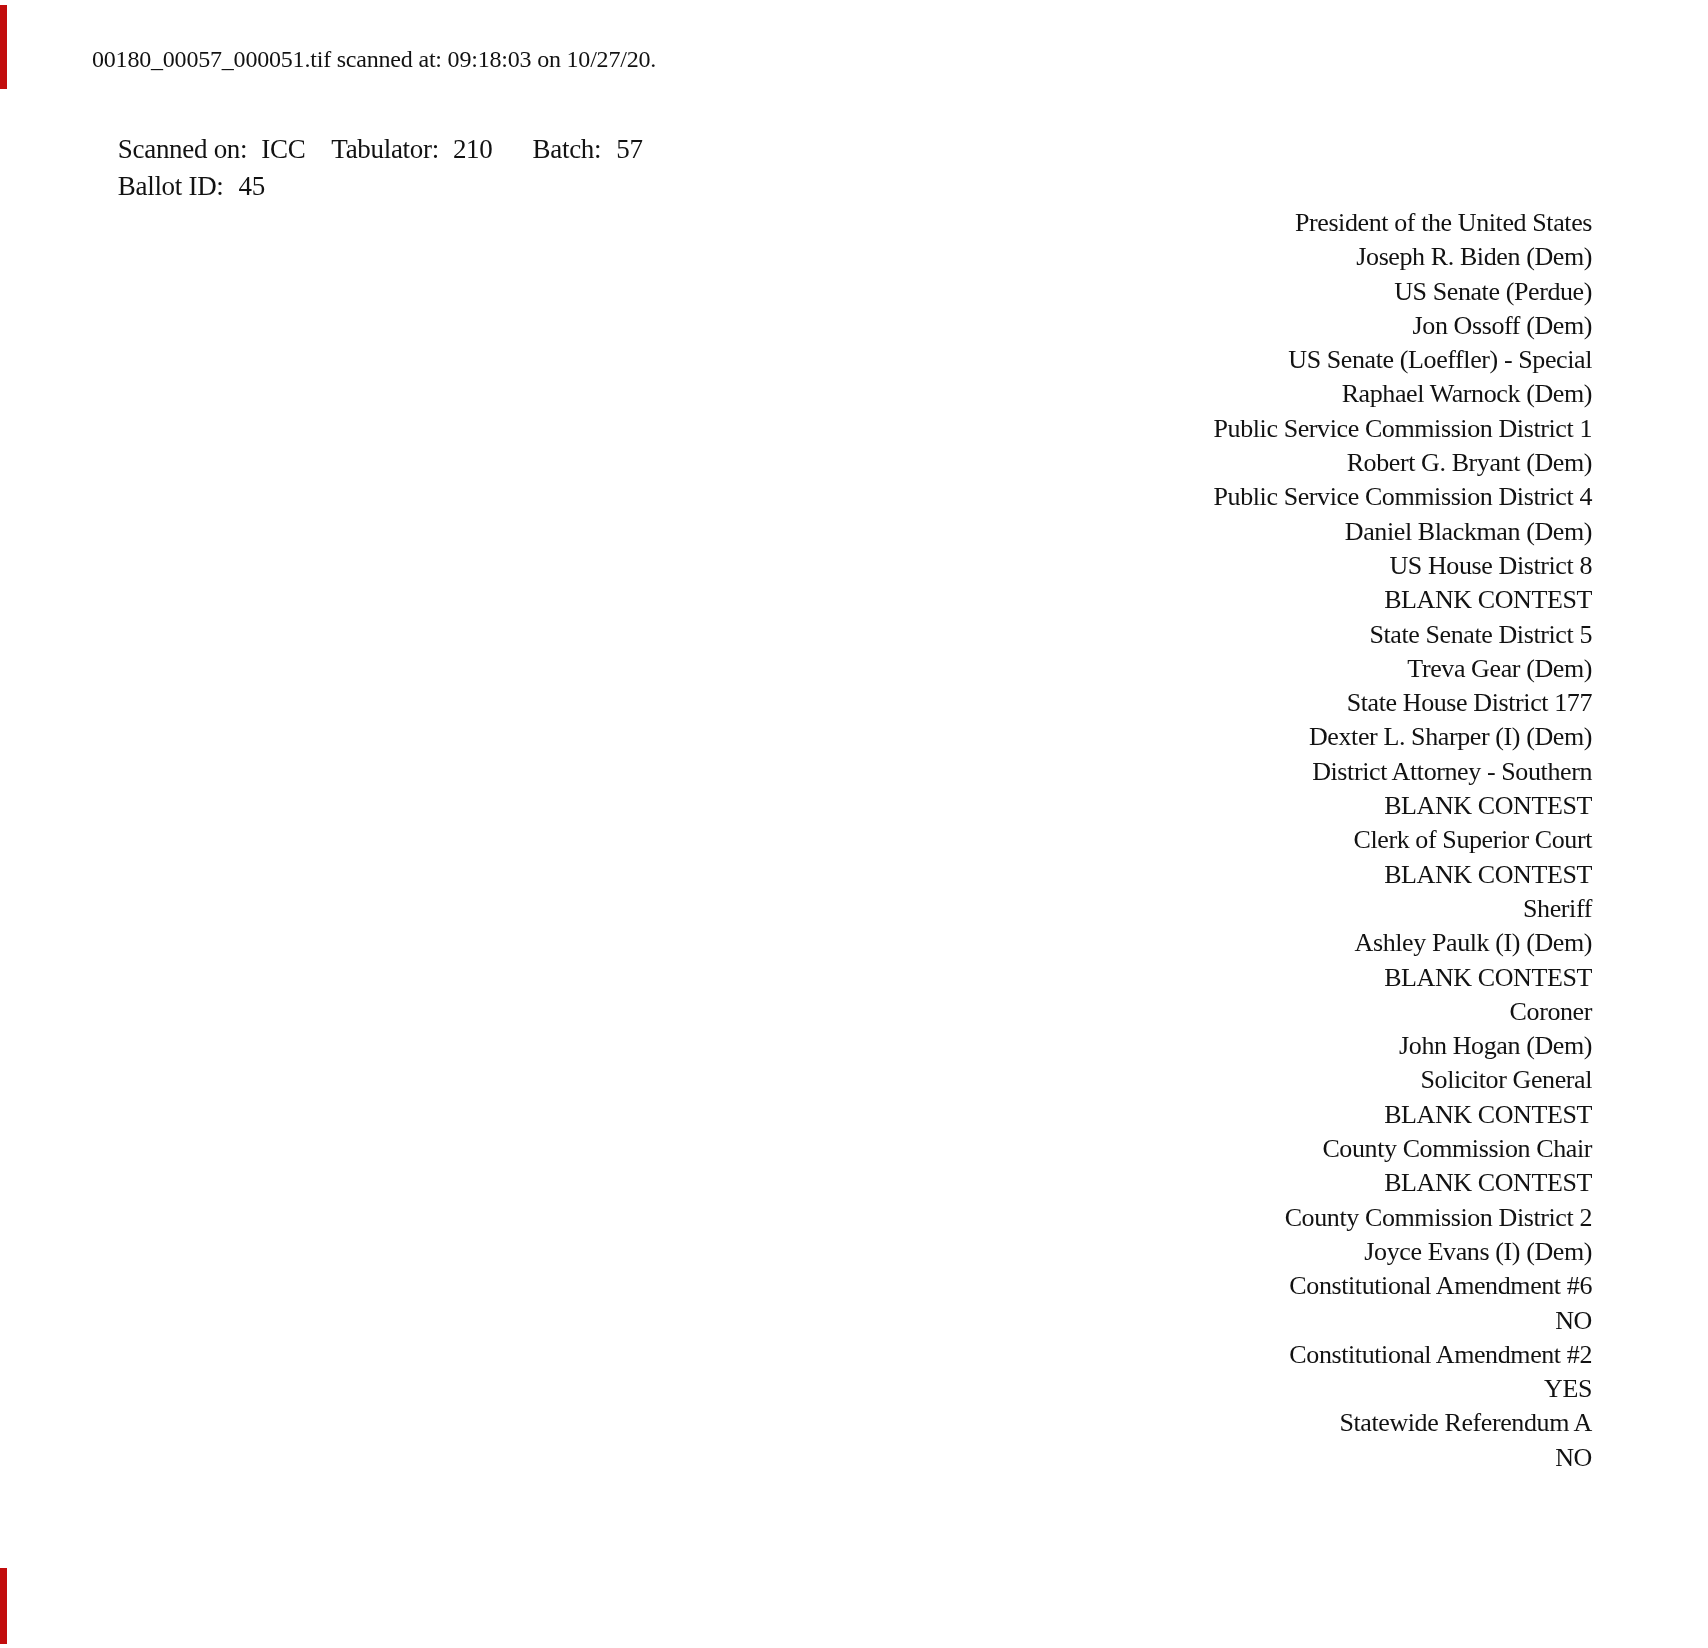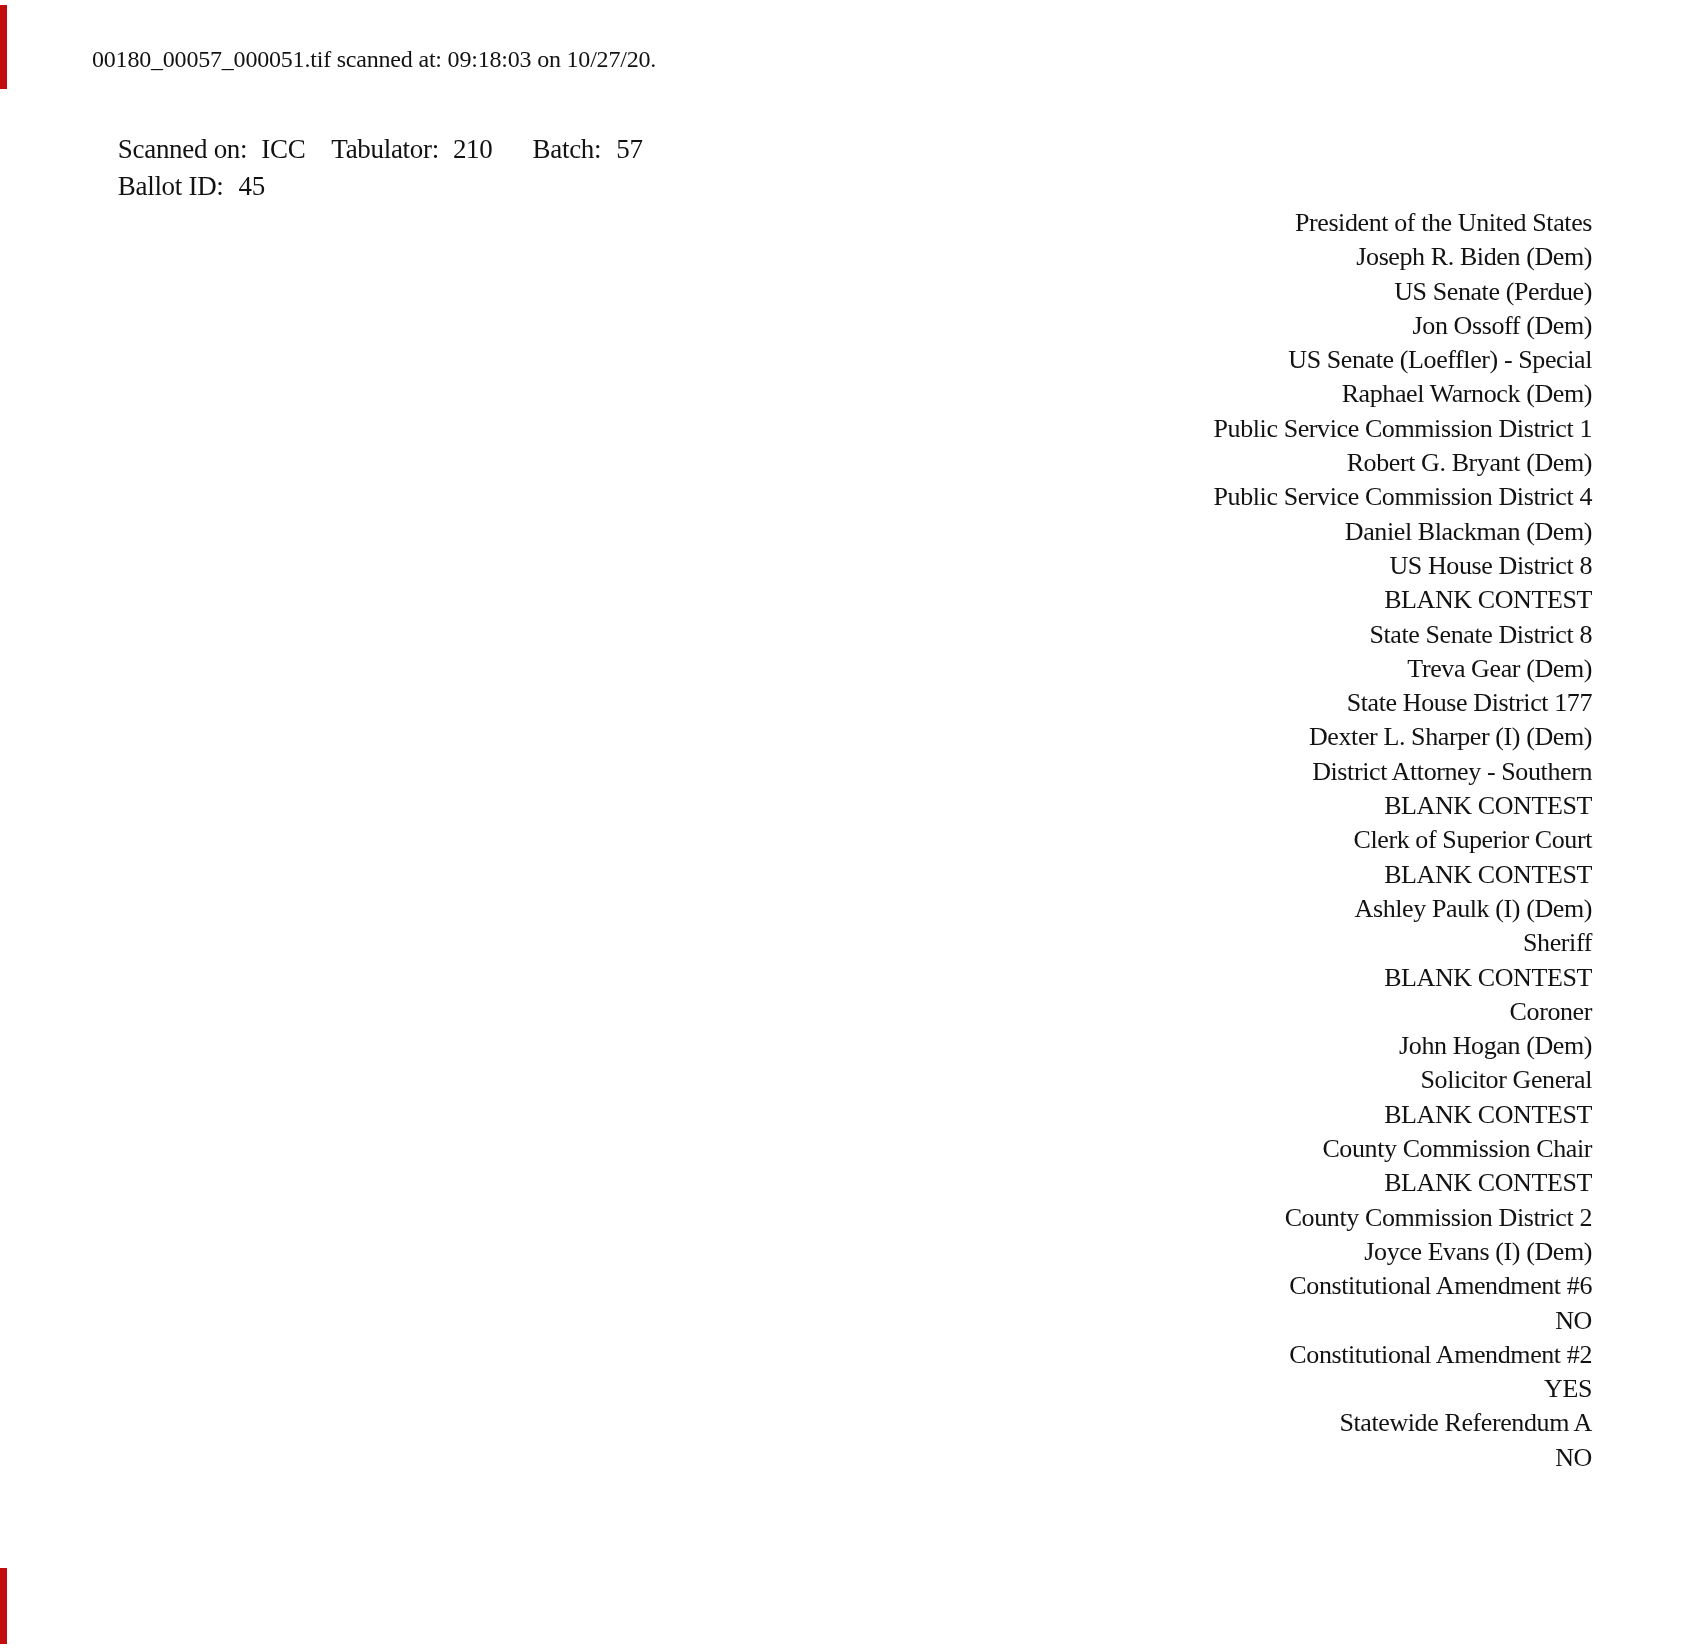--- a/index.html
+++ b/index.html
@@ -87,30 +87,30 @@
       <div class="line title">US Senate (Perdue)</div>
       <div class="line selection">Jon Ossoff (Dem)</div>
       <div class="line title">US Senate (Loeffler) - Special</div>
       <div class="line selection">Raphael Warnock (Dem)</div>
       <div class="line title">Public Service Commission District 1</div>
       <div class="line selection">Robert G. Bryant (Dem)</div>
       <div class="line title">Public Service Commission District 4</div>
       <div class="line selection">Daniel Blackman (Dem)</div>
       <div class="line title">US House District 8</div>
       <div class="line selection">BLANK CONTEST</div>
-      <div class="line title">State Senate District 8</div>
+      <div class="line title">State Senate District 5</div>
       <div class="line selection">Treva Gear (Dem)</div>
       <div class="line title">State House District 177</div>
       <div class="line selection">Dexter L. Sharper (I) (Dem)</div>
       <div class="line title">District Attorney - Southern</div>
       <div class="line selection">BLANK CONTEST</div>
       <div class="line title">Clerk of Superior Court</div>
       <div class="line selection">BLANK CONTEST</div>
+      <div class="line title">Sheriff</div>
       <div class="line selection">Ashley Paulk (I) (Dem)</div>
-      <div class="line title">Sheriff</div>
       <div class="line selection">BLANK CONTEST</div>
       <div class="line title">Coroner</div>
       <div class="line selection">John Hogan (Dem)</div>
       <div class="line title">Solicitor General</div>
       <div class="line selection">BLANK CONTEST</div>
       <div class="line title">County Commission Chair</div>
       <div class="line selection">BLANK CONTEST</div>
       <div class="line title">County Commission District 2</div>
       <div class="line selection">Joyce Evans (I) (Dem)</div>
       <div class="line title">Constitutional Amendment #6</div>

